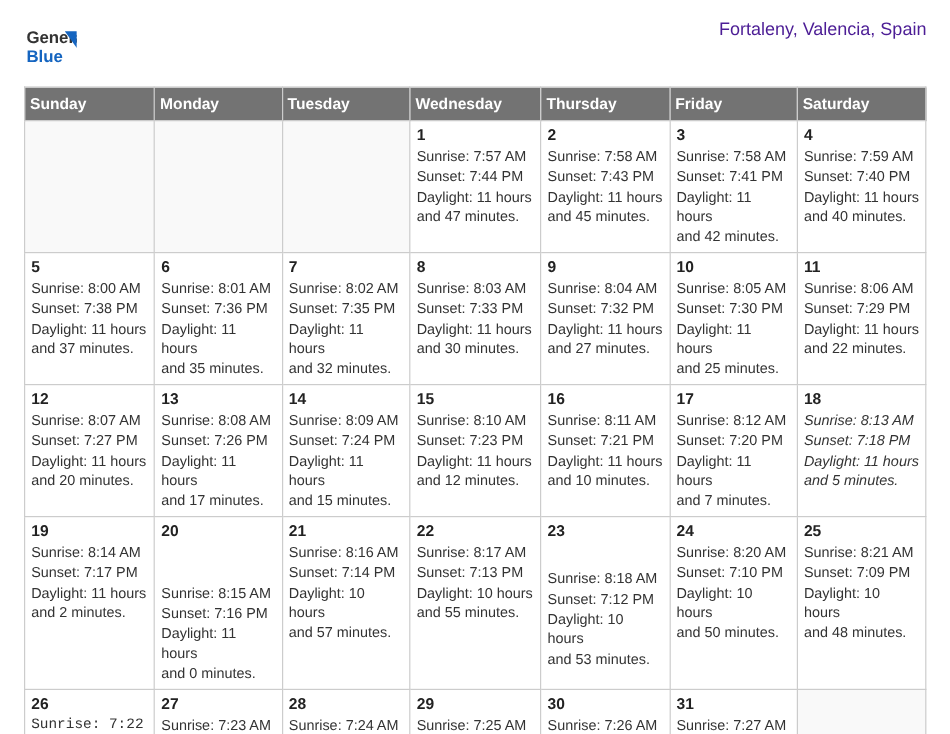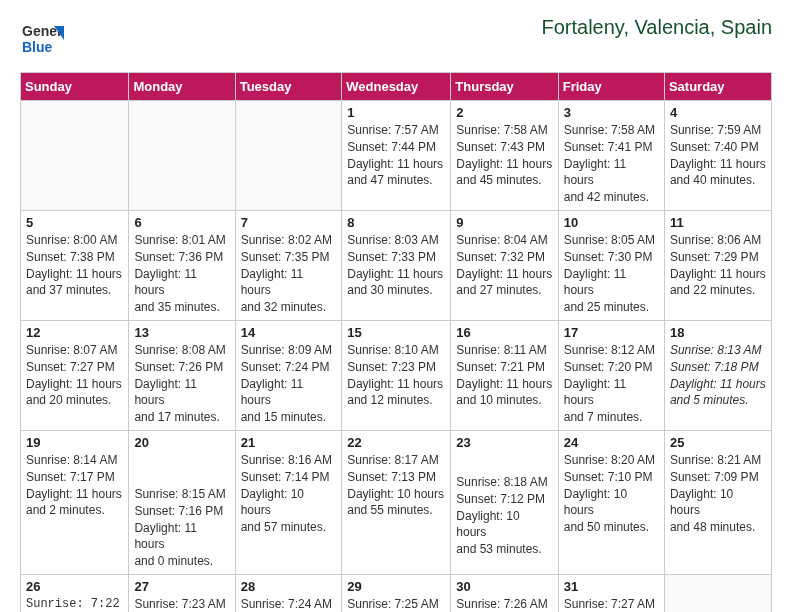--- a/index.html
+++ b/index.html
@@ -31,30 +31,30 @@
     .title-block {
       text-align: right;
     }
     .month-title {
       font-size: 36px;
       font-weight: bold;
       color: #222;
       line-height: 1.1;
     }
     .location {
-      font-size: 20px;
-      color: #14532d;
+      font-size: 15px;
+      color: #4c1d95;
     }
     .calendar {
       width: 100%;
       border-collapse: collapse;
       flex: 1;
     }
     .calendar th {
-      background: #be185d;
+      background: #737373;
       color: #fff;
       font-size: 13px;
       font-weight: bold;
       padding: 6px 4px;
       text-align: left;
       border: 1px solid #ccc;
     }
     .calendar td {
       border: 1px solid #ccc;
       vertical-align: top;

